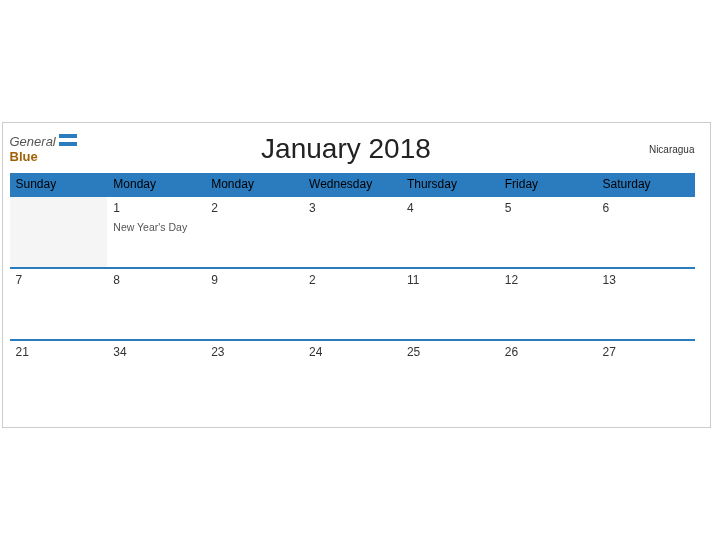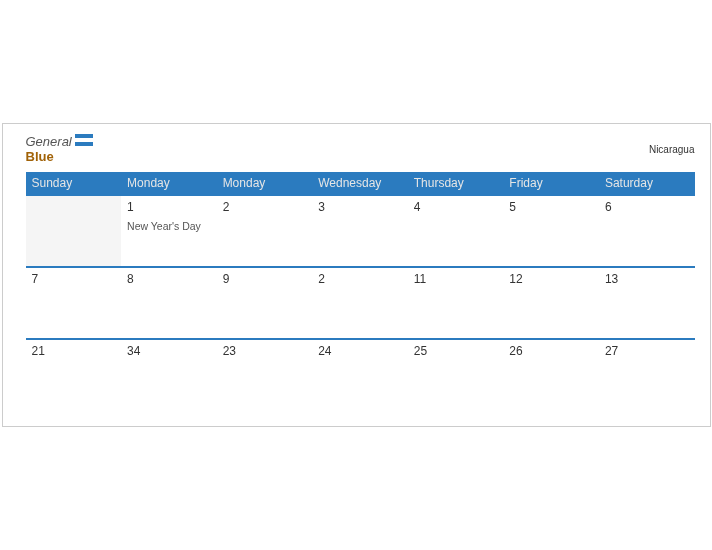--- a/index.html
+++ b/index.html
@@ -9,21 +9,21 @@
       width: 712px;
       height: 550px;
       display: flex;
       align-items: center;
       justify-content: center;
     }
     .calendar-wrapper {
       width: 709px;
       background: #fff;
       border: 1px solid #ccc;
-      padding: 10px 15px 15px 23px;
+      padding: 10px 15px 15px 7px;
     }
     .header {
       display: flex;
       align-items: center;
       justify-content: space-between;
       margin-bottom: 8px;
     }
     .logo {
       display: flex;
       flex-direction: column;
@@ -51,21 +51,21 @@
       color: #333;
       min-width: 80px;
       text-align: right;
     }
     .calendar-table {
       width: 100%;
       border-collapse: collapse;
     }
     .calendar-table th {
       background-color: #2b7bbf;
-      color: #e5e5e5;
+      color: #000000;
       font-size: 12px;
       font-weight: normal;
       text-align: left;
       padding: 4px 6px;
       border: none;
       margin-left: 28px;
     }
     .calendar-table td {
       width: calc(100% / 7);
       vertical-align: top;
@@ -106,20 +106,21 @@
         General
         
         <svg class="logo-svg" width="18" height="12" viewBox="0 0 18 12">
           <rect x="0" y="0" width="18" height="4" fill="#2b7bbf"></rect>
           <rect x="0" y="4" width="18" height="4" fill="#fff"></rect>
           <rect x="0" y="8" width="18" height="4" fill="#2b7bbf"></rect>
         </svg>
       </span>
       <span class="logo-bottom">Blue</span>
     </div>
+    <div class="calendar-title">January 2018</div>
     <div class="country">Nicaragua</div>
   </div>
 
   <table class="calendar-table">
     <thead>
       <tr>
         <th>Sunday</th>
         <th>Monday</th>
         <th>Monday</th>
         <th>Wednesday</th>

